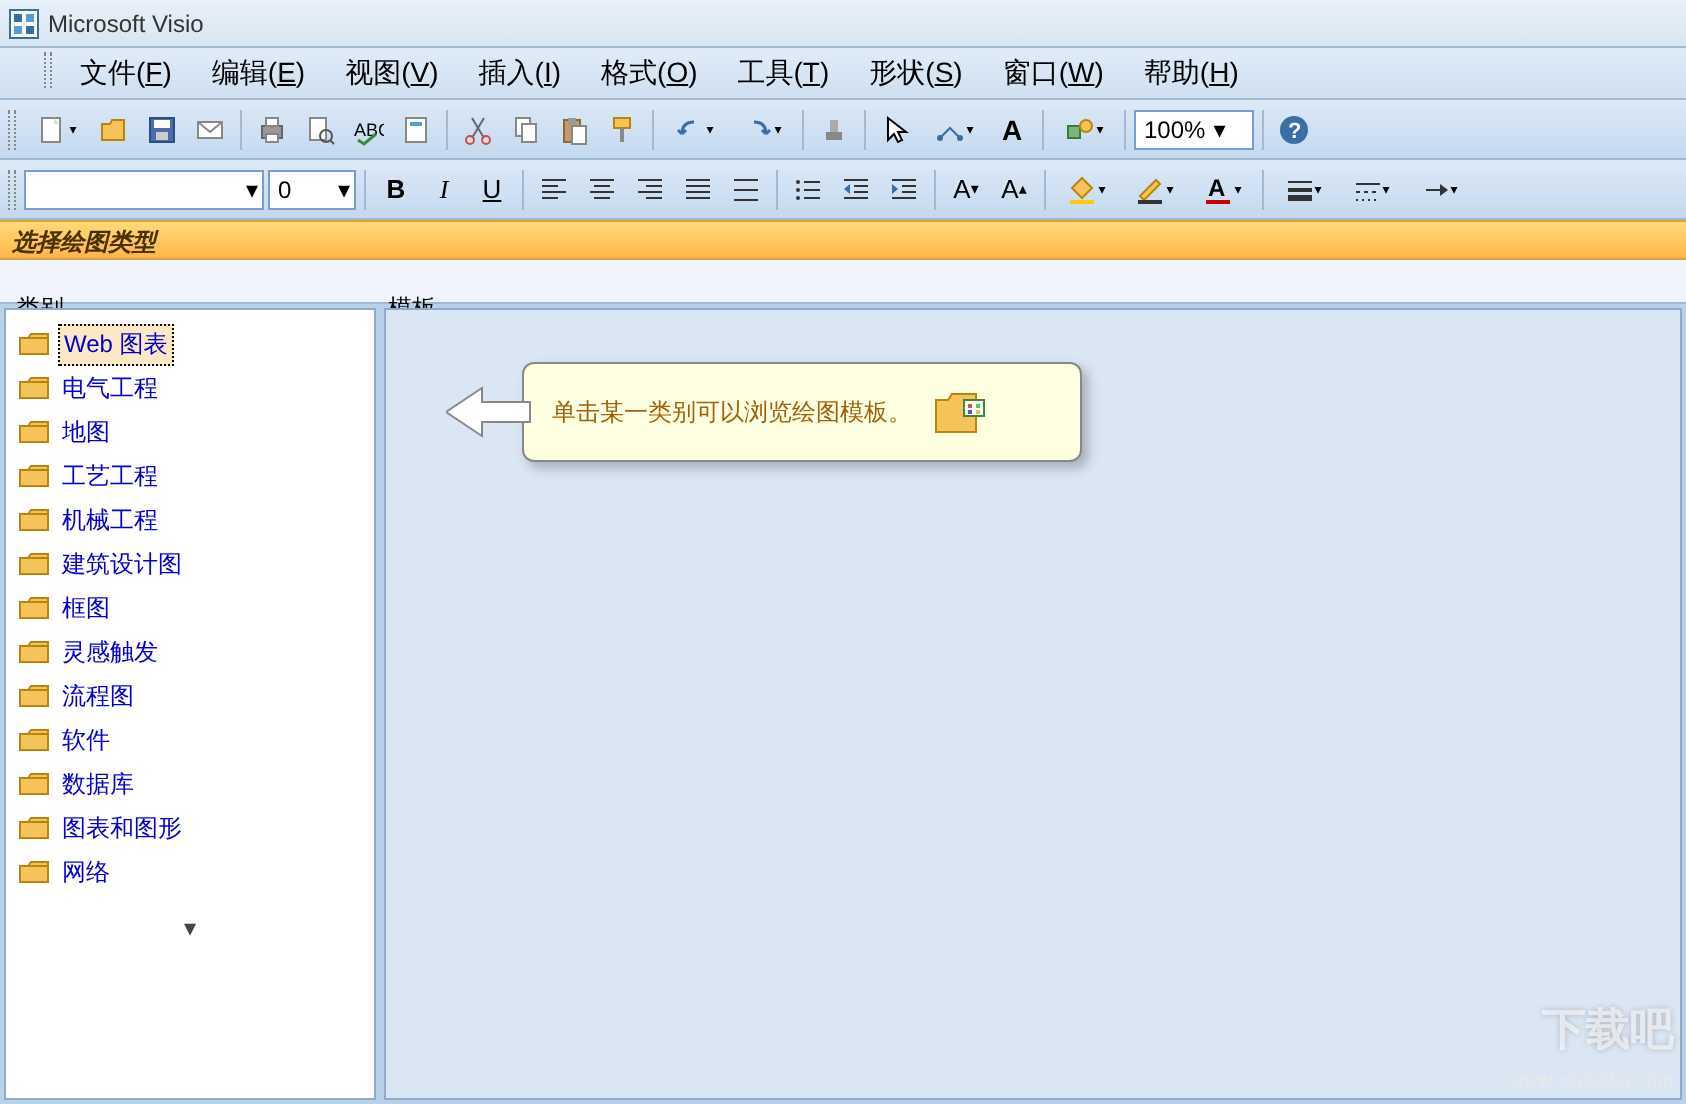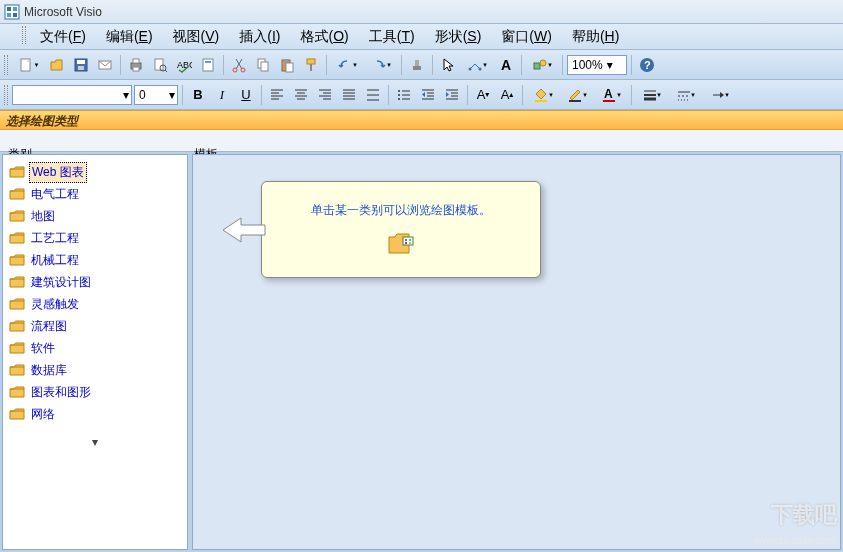--- a/index.html
+++ b/index.html
@@ -26,21 +26,21 @@
 .sidebar { width: 186px; background: #fff; border: 1px solid #8faacc; margin: 2px 0 2px 2px; overflow-y: auto; position: relative; }
 .catlist { padding: 6px 4px; }
 .catitem { display: flex; align-items: center; height: 22px; padding: 0 2px; cursor: default; }
 .catitem.selected .catlabel { border: 1px dotted #000; background: #fde8c5; }
 .folder-icon { width: 16px; height: 14px; margin-right: 4px; display: inline-block; }
 .catlabel { color: #0000cc; padding: 1px 2px; font-size: 12px; }
 .more-arrow { text-align: center; padding: 4px; color: #444; }
 .content { flex: 1; background: #dbe6f4; border: 1px solid #8faacc; margin: 2px 2px 2px 4px; position: relative; }
 .callout { position: absolute; left: 30px; top: 26px; display: flex; align-items: center; }
 .callout-arrow { width: 44px; height: 30px; position: relative; z-index: 2; }
-.callout-box { background: #ffffe1; border: 1px solid #888; border-radius: 6px; padding: 20px 14px; display: flex; align-items: center; gap: 10px; box-shadow: 3px 3px 6px rgba(0,0,0,0.25); font-size: 12px; color: #1d4ed8; min-width: 280px; position: relative; z-index: 1; margin-left: -6px; flex-direction: column; }
+.callout-box { background: #ffffe1; border: 1px solid #888; border-radius: 6px; padding: 10px 14px; display: flex; align-items: center; gap: 10px; box-shadow: 3px 3px 6px rgba(0,0,0,0.25); font-size: 12px; color: #a16207; min-width: 280px; position: relative; z-index: 1; margin-left: -6px; }
 .callout-icon { width: 28px; height: 28px; }
 .watermark { position: absolute; right: 6px; bottom: 22px; color: rgba(255,255,255,0.6); font-size: 22px; font-weight: bold; text-shadow: 0 0 3px rgba(0,0,0,0.2); }
 .watermark-url { position: absolute; right: 6px; bottom: 6px; color: #e8e8e8; font-size: 10px; }
 svg { display: block; }
 </style>
 </head>
 <body>
 
 <div class="titlebar">
   <span class="app-icon">
@@ -420,20 +420,29 @@
           </span>
           <span class="catlabel">建筑设计图</span>
         </div>
         <div class="catitem">
           <span class="folder-icon">
             <svg width="16" height="14">
               <path d="M1 4 L5 4 L6.5 2 L15 2 L15 12 L1 12 Z" fill="#f5c35a" stroke="#b8860b"></path>
               <path d="M1 4 L15 4" stroke="#b8860b"></path>
             </svg>
           </span>
+          <span class="catlabel">框图</span>
+        </div>
+        <div class="catitem">
+          <span class="folder-icon">
+            <svg width="16" height="14">
+              <path d="M1 4 L5 4 L6.5 2 L15 2 L15 12 L1 12 Z" fill="#f5c35a" stroke="#b8860b"></path>
+              <path d="M1 4 L15 4" stroke="#b8860b"></path>
+            </svg>
+          </span>
           <span class="catlabel">灵感触发</span>
         </div>
         <div class="catitem">
           <span class="folder-icon">
             <svg width="16" height="14">
               <path d="M1 4 L5 4 L6.5 2 L15 2 L15 12 L1 12 Z" fill="#f5c35a" stroke="#b8860b"></path>
               <path d="M1 4 L15 4" stroke="#b8860b"></path>
             </svg>
           </span>
           <span class="catlabel">流程图</span>

